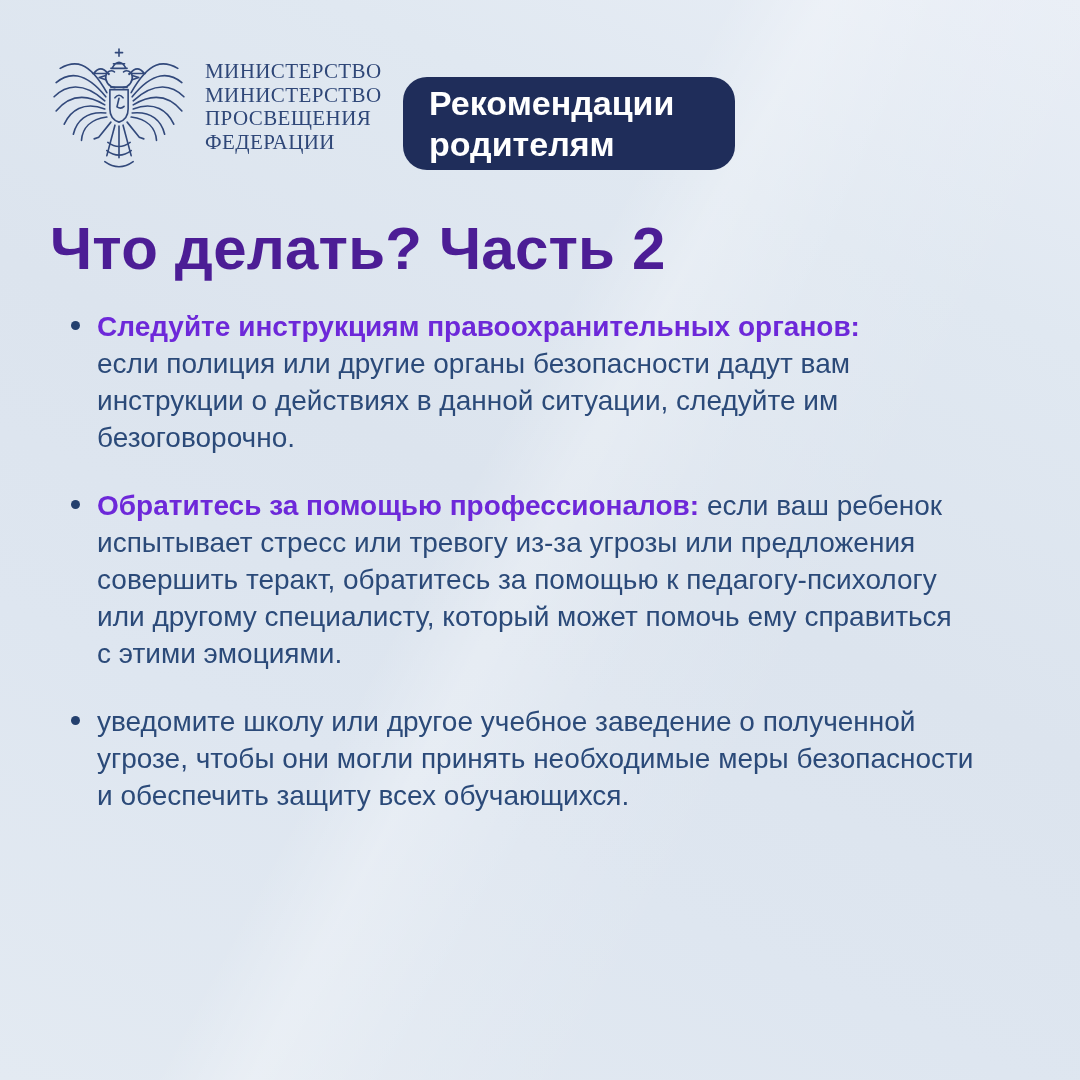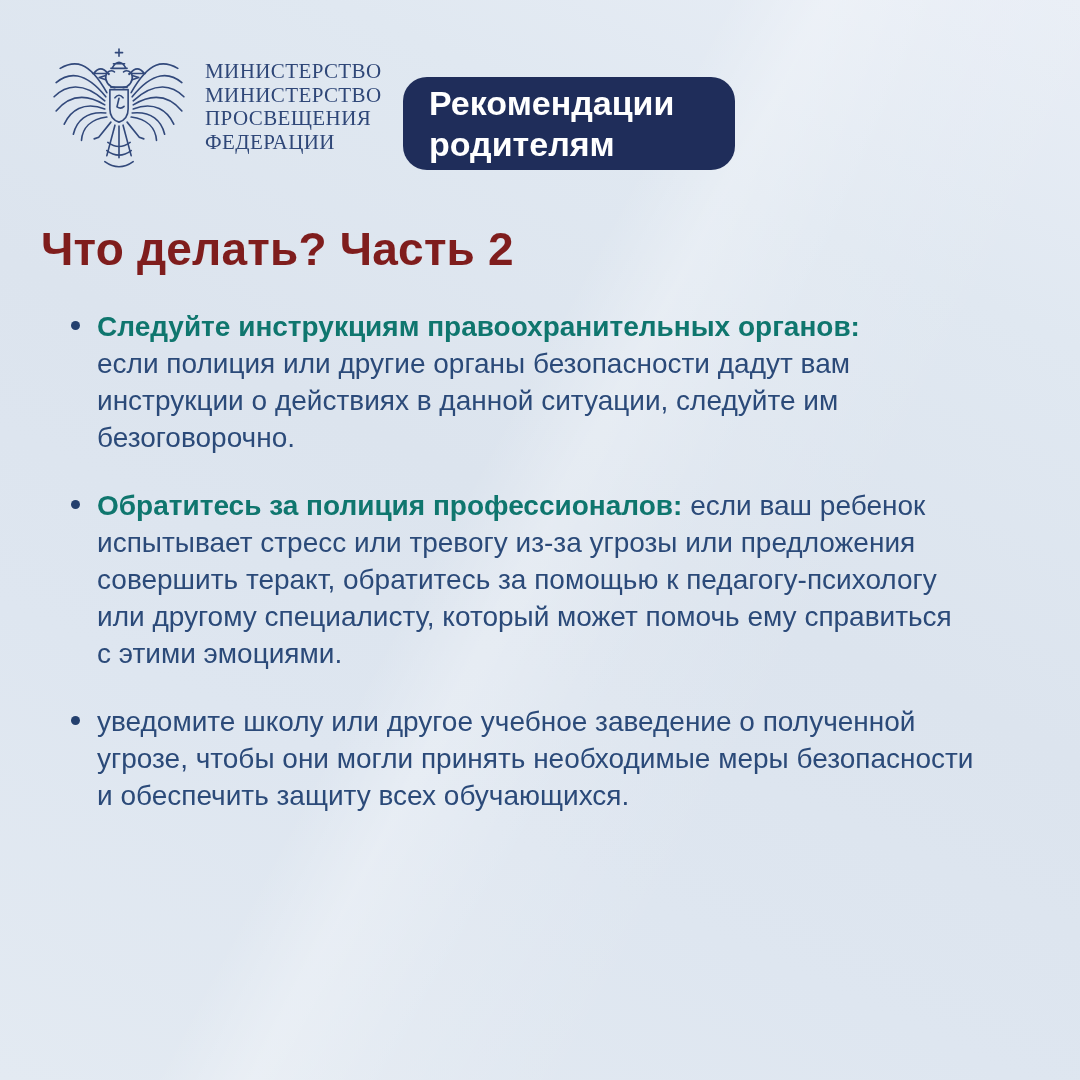--- a/index.html
+++ b/index.html
@@ -49,26 +49,26 @@
     color: #ffffff;
     font-size: 34px; line-height: 41px;
     font-weight: 700;
     max-width: 340px;
     margin-top: 18px;
   }
   .badge span { display: block; max-width: 280px; }
 
   
   h1.title {
-    position: absolute; left: 41px; top: 224px;
+    position: absolute; left: 50px; top: 224px;
     margin: 0;
-    font-size: 46px; line-height: 50px;
+    font-size: 60px; line-height: 50px;
     font-weight: 700;
     letter-spacing: 0.2px;
-    color: #7f1d1d;
+    color: #4c1d95;
   }
 
   ul.recs {
     position: absolute; left: 70px; top: 308px;
     width: 905px;
     margin: 0; padding: 0;
     list-style: none;
   }
   ul.recs li {
     position: relative;
@@ -77,21 +77,21 @@
     font-size: 28px; line-height: 37px;
     color: #2b4a79;
   }
   ul.recs li .dot {
     position: absolute; left: 1px; top: 13px;
     width: 9px; height: 9px; border-radius: 50%;
     background: #24406e;
   }
   ul.recs li .lead {
     font-weight: 700;
-    color: #0f766e;
+    color: #6d28d9;
   }
   ul.recs li.lead-block .lead { display: block; }
 </style>
 </head>
 <body>
 
 <div class="poster">
 
   <div class="emblem">
     <svg viewBox="0 0 140 140" xmlns="http://www.w3.org/2000/svg">
@@ -158,20 +158,20 @@
     <span>Рекомендации родителям</span>
   </div>
 
   <h1 class="title">Что делать? Часть 2</h1>
 
   <ul class="recs">
     <li class="lead-block">
       <span class="dot"></span><span class="lead">Следуйте инструкциям правоохранительных органов:</span> <span class="rest">если полиция или другие органы безопасности дадут вам инструкции о&nbsp;действиях в&nbsp;данной ситуации, следуйте им безоговорочно.</span>
     </li>
     <li>
-      <span class="dot"></span><span class="lead">Обратитесь за полиция профессионалов:</span> <span class="rest">если ваш ребенок испытывает стресс или тревогу из-за угрозы или предложения совершить теракт, обратитесь за помощью к&nbsp;педагогу-психологу или другому специалисту, который может помочь ему справиться с&nbsp;этими эмоциями.</span>
+      <span class="dot"></span><span class="lead">Обратитесь за помощью профессионалов:</span> <span class="rest">если ваш ребенок испытывает стресс или тревогу из-за угрозы или предложения совершить теракт, обратитесь за помощью к&nbsp;педагогу-психологу или другому специалисту, который может помочь ему справиться с&nbsp;этими эмоциями.</span>
     </li>
     <li class="lead-block">
       <span class="dot"></span> <span class="rest">уведомите школу или другое учебное заведение о&nbsp;полученной угрозе, чтобы они могли принять необходимые меры безопасности и&nbsp;обеспечить защиту всех обучающихся.</span>
     </li>
   </ul>
 
 </div>
 
 </body></html>

